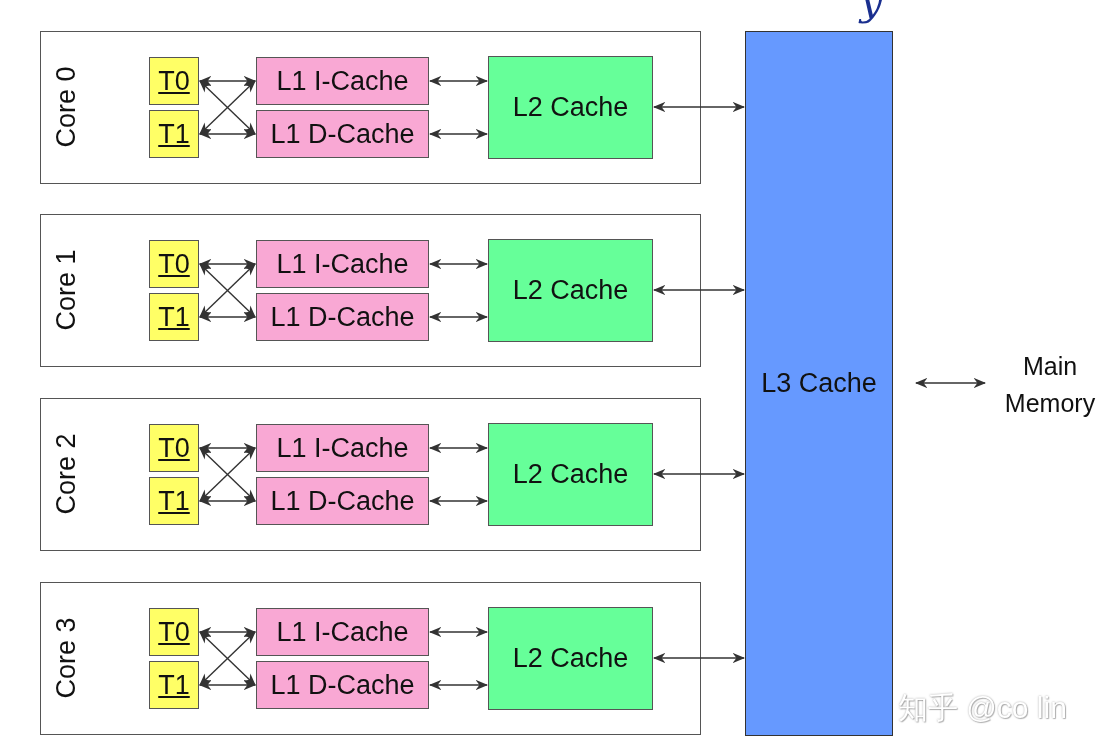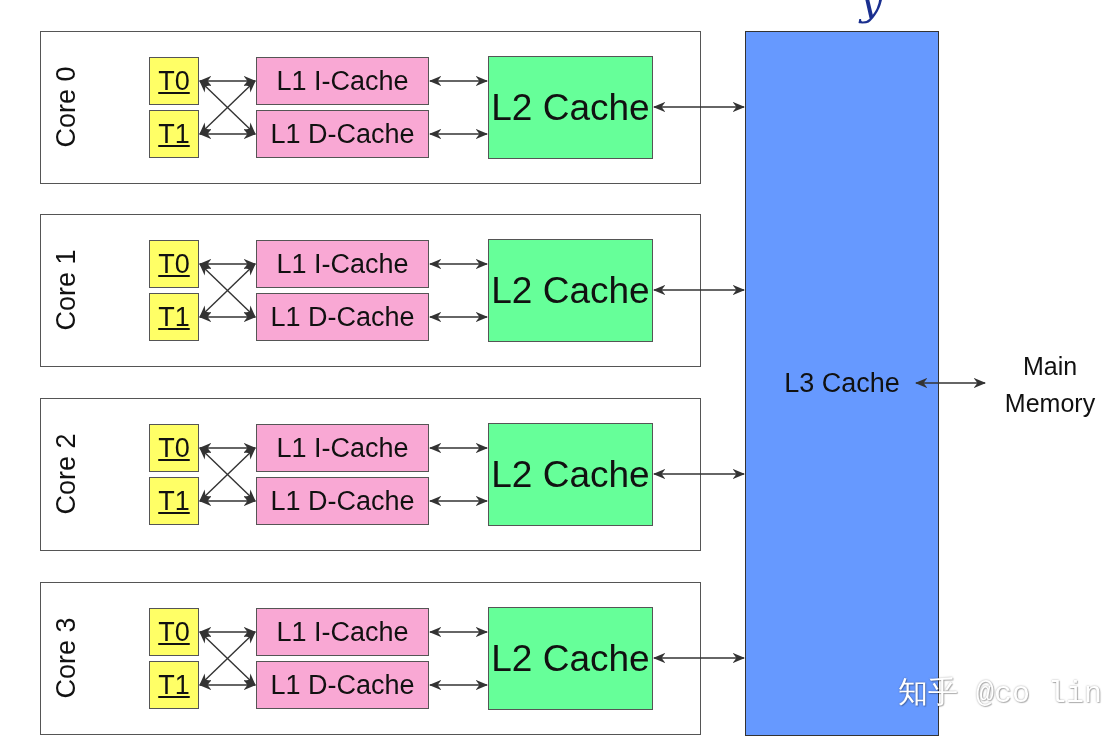--- a/index.html
+++ b/index.html
@@ -2,21 +2,21 @@
 <html><head>
 <meta charset="utf-8">
 <style>
   html, body { margin:0; padding:0; background:#ffffff; }
   body { width:1120px; height:756px; position:relative; overflow:hidden; font-family:"Liberation Sans", sans-serif; color:#111; }
   .abs { position:absolute; box-sizing:border-box; }
   .core { border:1.5px solid #555; background:#fff; }
   .core-label { position:absolute; transform:rotate(-90deg); transform-origin:center; font-size:27px; white-space:nowrap; text-align:center; width:120px; height:32px; line-height:32px; }
   .thread { background:#ffff66; border:1.5px solid #555; font-size:27px; display:flex; align-items:center; justify-content:center;text-decoration:underline; }
   .l1 { background:#f9a8d4; border:1.5px solid #555; font-size:27px; display:flex; align-items:center; justify-content:center; white-space:nowrap; }
-  .l2 { background:#66ff99; border:1.5px solid #555; font-size:37px; display:flex; align-items:center; justify-content:center; }
+  .l2 { background:#66ff99; border:1.5px solid #555; font-size:27px; display:flex; align-items:center; justify-content:center; }
   .l3 { background:#6699ff; border:1.5px solid #333; font-size:27px; display:flex; align-items:center; justify-content:center; }
   .mem { font-size:25px; text-align:center; line-height:37px; }
   .title-frag { font-family:"DejaVu Serif", serif; font-style:italic; color:#1a2f8f; font-size:40px; }
   .watermark { font-size:30px; color:#ffffff; text-shadow:0 0 2px rgba(0,0,0,0.35), 1px 1px 1px rgba(0,0,0,0.25); white-space:nowrap; }
   svg.arrows { position:absolute; left:0; top:0; pointer-events:none; }
 </style>
 </head>
 <body>
 
 <div class="abs title-frag" style="left:860px; top:-22px;">y</div>
@@ -50,21 +50,21 @@
 
 <div class="abs core" style="left:40px; top:582px; width:661px; height:153px;">
   <div class="core-label" style="left:-35px; top:59px;">Core 3</div>
 </div>
 <div class="abs thread" style="left:149px; top:608px; width:50px; height:48px;">T0</div>
 <div class="abs thread" style="left:149px; top:661px; width:50px; height:48px;">T1</div>
 <div class="abs l1" style="left:256px; top:608px; width:173px; height:48px;">L1 I-Cache</div>
 <div class="abs l1" style="left:256px; top:661px; width:173px; height:48px;">L1 D-Cache</div>
 <div class="abs l2" style="left:488px; top:607px; width:165px; height:103px;">L2 Cache</div>
 
-<div class="abs l3" style="left:745px; top:31px; width:194px; height:705px;">L3 Cache</div>
+<div class="abs l3" style="left:745px; top:31px; width:148px; height:705px;">L3 Cache</div>
 
 <div class="abs mem" style="left:990px; top:348px; width:120px;">
   <div>Main</div>
   <div>Memory</div>
 </div>
 
 <svg class="arrows" width="1120" height="756" viewBox="0 0 1120 756">
   <defs>
     <marker id="ah" viewBox="0 0 10 10" refX="9" refY="5" markerWidth="9" markerHeight="9" orient="auto-start-reverse">
       <path d="M0,1 L10,5 L0,9 L3,5 z" fill="#333"></path>
@@ -96,13 +96,13 @@
       <line x1="200" y1="685" x2="255" y2="685" marker-start="url(#ah)" marker-end="url(#ah)"></line>
       <line x1="200" y1="632" x2="255" y2="685" marker-start="url(#ah)" marker-end="url(#ah)"></line>
       <line x1="200" y1="685" x2="255" y2="632" marker-start="url(#ah)" marker-end="url(#ah)"></line>
       <line x1="430" y1="632" x2="487" y2="632" marker-start="url(#ah)" marker-end="url(#ah)"></line>
       <line x1="430" y1="685" x2="487" y2="685" marker-start="url(#ah)" marker-end="url(#ah)"></line>
       <line x1="654" y1="658" x2="744" y2="658" marker-start="url(#ah)" marker-end="url(#ah)"></line>
       <line x1="916" y1="383" x2="985" y2="383" marker-start="url(#ah)" marker-end="url(#ah)"></line>
     </g>
 </svg>
 
-<div class="abs watermark" style="left:898px; top:672px;font-family:Liberation Mono, monospace;">知乎 @co lin</div>
+<div class="abs watermark" style="left:898px; top:688px;">知乎 @co lin</div>
 
 </body></html>

